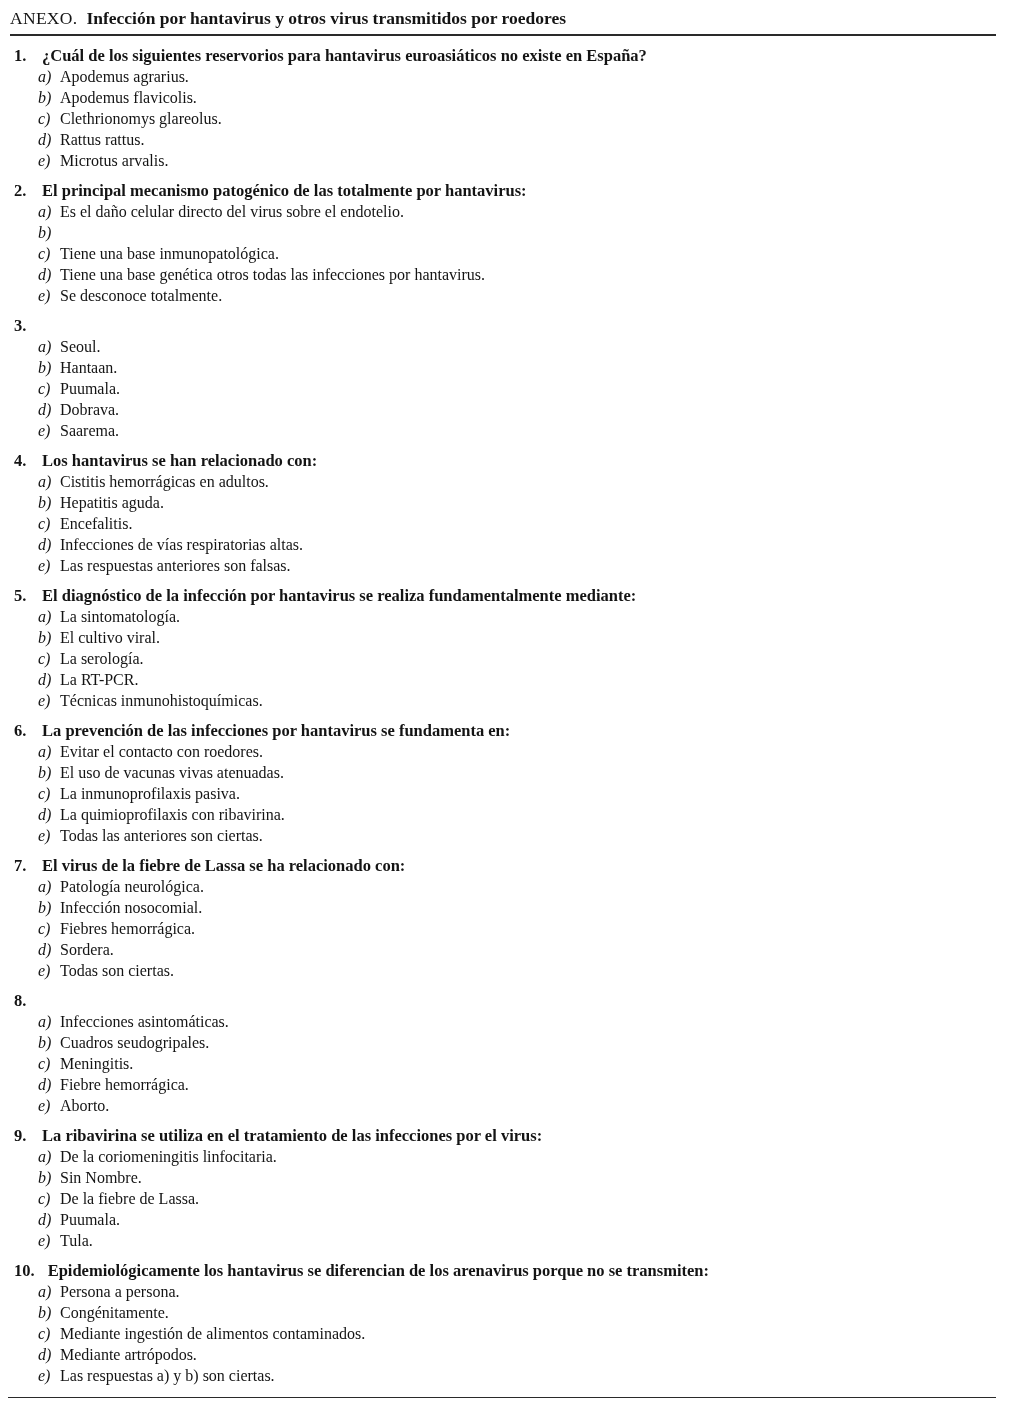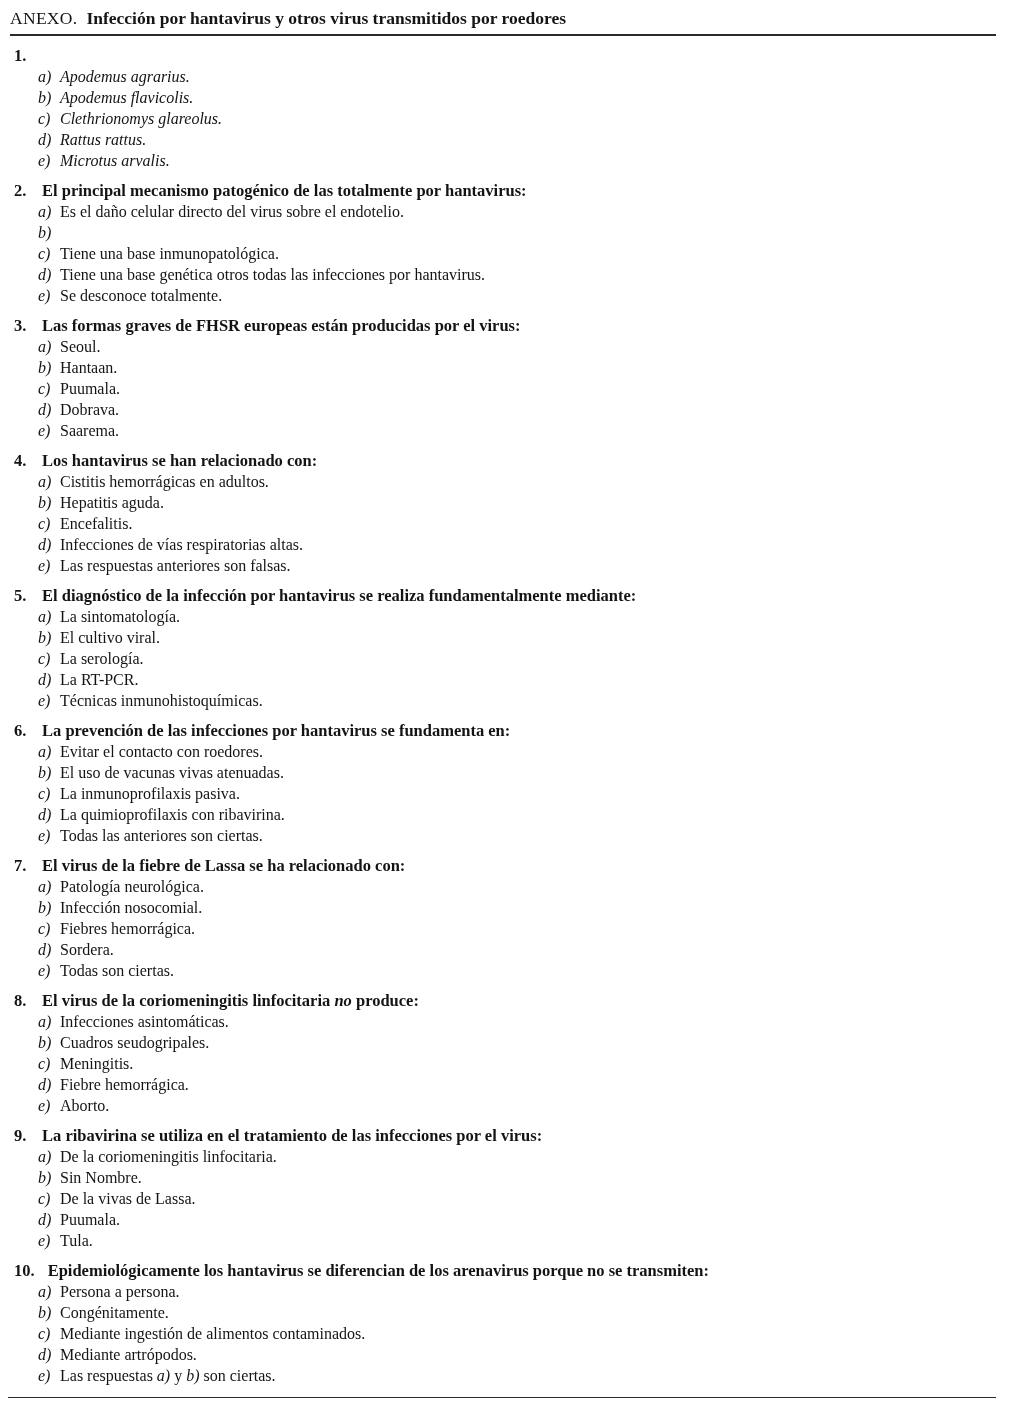--- a/index.html
+++ b/index.html
@@ -76,35 +76,35 @@
     font-size: 16px;
     line-height: 21px;
   }
   .opt-letter {
     font-style: italic;
     flex: none;
     width: 22px;
     margin-left: 28px;
   }
   .opt-text .seg-italic {
-    font-style: italic;
   }
 </style>
 </head>
 <body>
 
 <div class="page">
   <div class="doc-header">
     <span class="header-label">ANEXO.</span><span class="header-title">Infección por hantavirus y otros virus transmitidos por roedores</span>
   </div>
   <hr class="rule rule-top">
   <div class="questions">
       <div class="question">
         <div class="q-head">
           <span class="q-num">1.</span>
+          <span class="q-title"><span class="seg">¿Cuál de los siguientes reservorios para hantavirus euroasiáticos no existe en España?</span></span>
         </div>
         <div class="opt">
           <span class="opt-letter">a)</span>
           <span class="opt-text"><span class="seg-italic">Apodemus agrarius.</span></span>
         </div>
         <div class="opt">
           <span class="opt-letter">b)</span>
           <span class="opt-text"><span class="seg-italic">Apodemus flavicolis.</span></span>
         </div>
         <div class="opt">
@@ -141,21 +141,20 @@
           <span class="opt-text"><span class="seg">Tiene una base genética otros todas las infecciones por hantavirus.</span></span>
         </div>
         <div class="opt">
           <span class="opt-letter">e)</span>
           <span class="opt-text"><span class="seg">Se desconoce totalmente.</span></span>
         </div>
       </div>
       <div class="question">
         <div class="q-head">
           <span class="q-num">3.</span>
-          <span class="q-title"><span class="seg">Las formas graves de FHSR europeas están producidas por el virus:</span></span>
         </div>
         <div class="opt">
           <span class="opt-letter">a)</span>
           <span class="opt-text"><span class="seg">Seoul.</span></span>
         </div>
         <div class="opt">
           <span class="opt-letter">b)</span>
           <span class="opt-text"><span class="seg">Hantaan.</span></span>
         </div>
         <div class="opt">
@@ -271,21 +270,20 @@
           <span class="opt-text"><span class="seg">Sordera.</span></span>
         </div>
         <div class="opt">
           <span class="opt-letter">e)</span>
           <span class="opt-text"><span class="seg">Todas son ciertas.</span></span>
         </div>
       </div>
       <div class="question">
         <div class="q-head">
           <span class="q-num">8.</span>
-          <span class="q-title"><span class="seg">El virus de la coriomeningitis linfocitaria </span><span class="seg-italic">no</span><span class="seg"> produce:</span></span>
         </div>
         <div class="opt">
           <span class="opt-letter">a)</span>
           <span class="opt-text"><span class="seg">Infecciones asintomáticas.</span></span>
         </div>
         <div class="opt">
           <span class="opt-letter">b)</span>
           <span class="opt-text"><span class="seg">Cuadros seudogripales.</span></span>
         </div>
         <div class="opt">
@@ -309,21 +307,21 @@
         <div class="opt">
           <span class="opt-letter">a)</span>
           <span class="opt-text"><span class="seg">De la coriomeningitis linfocitaria.</span></span>
         </div>
         <div class="opt">
           <span class="opt-letter">b)</span>
           <span class="opt-text"><span class="seg">Sin Nombre.</span></span>
         </div>
         <div class="opt">
           <span class="opt-letter">c)</span>
-          <span class="opt-text"><span class="seg">De la vivas de Lassa.</span></span>
+          <span class="opt-text"><span class="seg">De la fiebre de Lassa.</span></span>
         </div>
         <div class="opt">
           <span class="opt-letter">d)</span>
           <span class="opt-text"><span class="seg">Puumala.</span></span>
         </div>
         <div class="opt">
           <span class="opt-letter">e)</span>
           <span class="opt-text"><span class="seg">Tula.</span></span>
         </div>
       </div>

